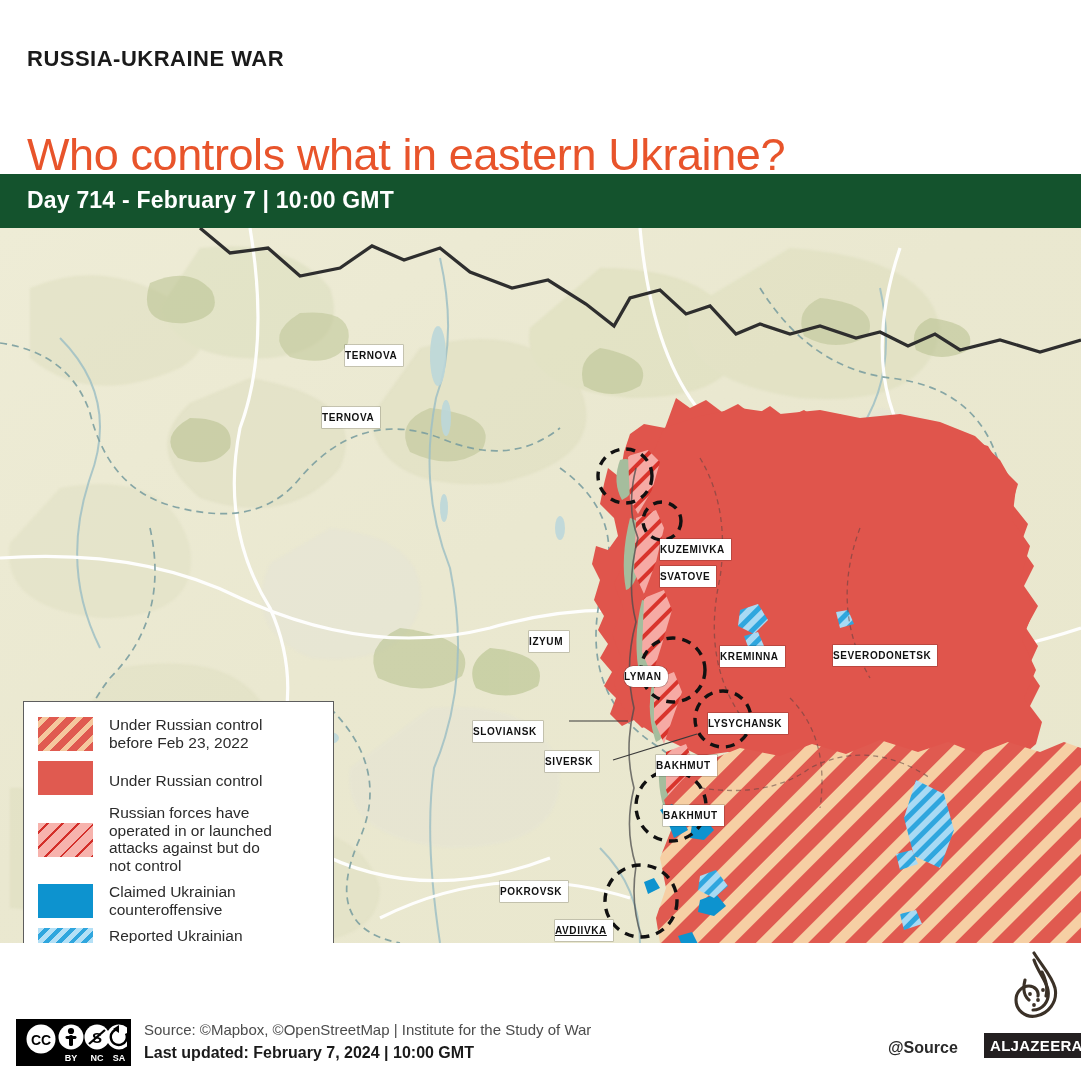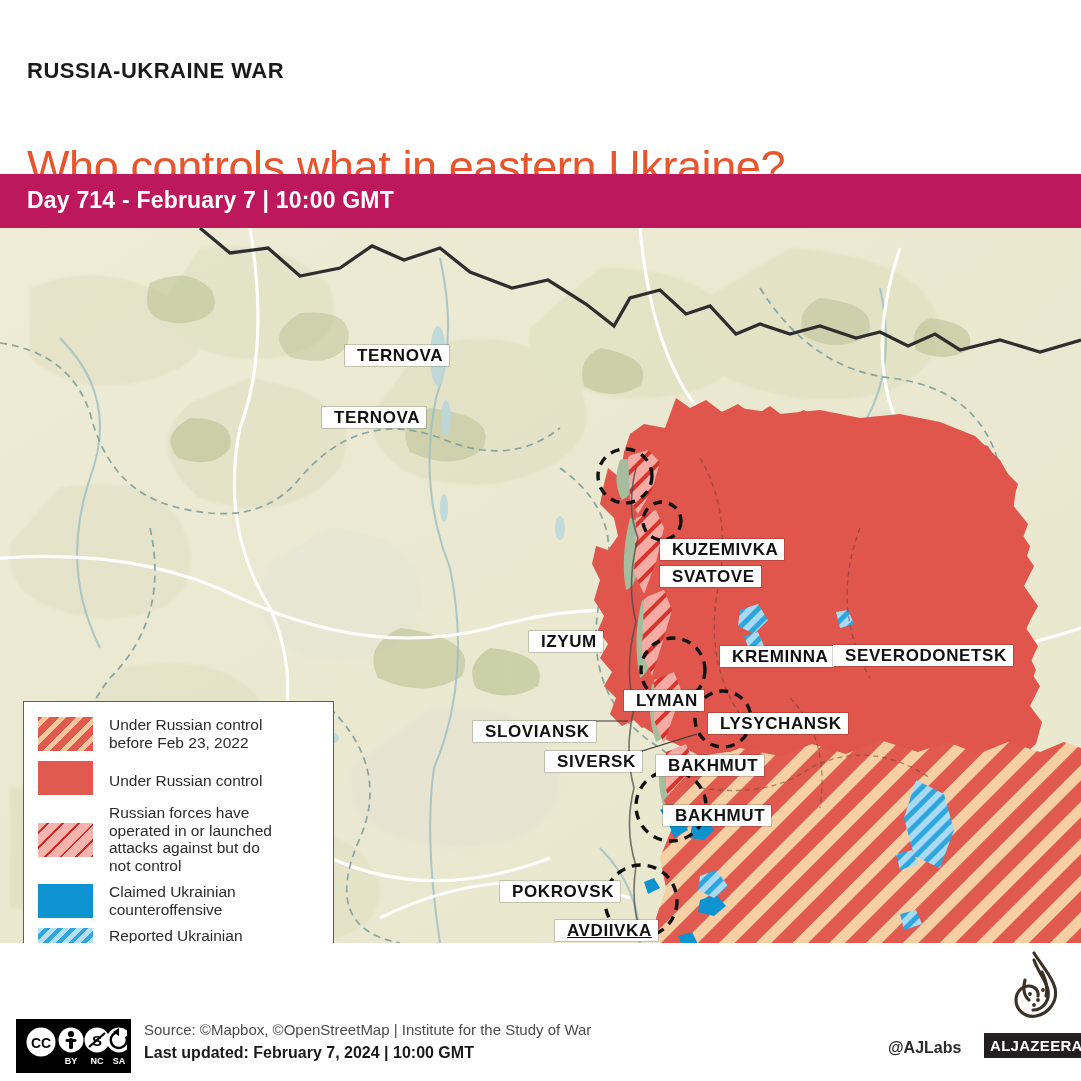--- a/index.html
+++ b/index.html
@@ -2,59 +2,59 @@
 <html><head>
 <meta charset="utf-8">
 <style>
   * { box-sizing: border-box; margin:0; padding:0; }
   html,body { width:1081px; height:1081px; background:#fff;
     font-family:"Liberation Sans", sans-serif; overflow:hidden; }
 
   #page { position:relative; width:1081px; height:1081px; background:#fff; }
 
   
-  .header { position:absolute; left:0; top:16px; width:940px; height:174px; background:#fff; }
+  .header { position:absolute; left:0; top:4px; width:940px; height:174px; background:#fff; }
   .kicker { position:absolute; left:27px; top:42px; font-size:22px; font-weight:bold;
     letter-spacing:0.5px; color:#1a1a1a; }
   .headline { position:absolute; left:27px; top:82px; font-size:45px; color:#E8542B;
     font-weight:400; letter-spacing:-0.4px; white-space:nowrap;margin-top:43px; }
 
-  .daybar { position:absolute; left:0; top:174px; width:1081px; height:54px; background:#be185d; }
+  .daybar { position:absolute; left:0; top:174px; width:1081px; height:54px; background:#14532d; }
   .daybar-text { position:absolute; left:27px; top:13px; font-size:23px; font-weight:bold;
     color:#fff; letter-spacing:0.2px; }
 
   
   .map { position:absolute; left:0; top:228px; width:1081px; height:715px; overflow:hidden;
     background:#efeedb; }
   .map svg { position:absolute; left:0; top:0; }
 
   
-  .city { position:absolute; background:#fff; color:#111; font-size:17px; font-weight:bold;
-    letter-spacing:0.6px; padding:3px 6px 3px 12px; white-space:nowrap; line-height:15px;
+  .city { position:absolute; background:#fff; color:#111; font-size:10px; font-weight:bold;
+    letter-spacing:0.6px; padding:3px 6px 3px 0; white-space:nowrap; line-height:15px;
     box-shadow:0 0 0 0.6px rgba(0,0,0,0.28); }
 
   
   .legend { position:absolute; left:23px; top:473px; width:311px; height:445px;
     background:#fff; border:1.4px solid #5d5d5d; padding:14px 12px 10px 14px; }
   .lrow { display:flex; align-items:center; margin-bottom:9px; }
   .lswatch { width:55px; height:34px; flex:0 0 55px; margin-right:16px; margin-top:1px; }
   .ltext { font-size:15.5px; color:#2b2b2b; line-height:17.5px; padding-top:0px; }
 
   .sw-prefeb { background:#f0c79a; background-image:repeating-linear-gradient(
       -45deg, #e05a50 0 7px, #f5c79d 7px 12px); }
   .sw-russian { background:#e05a50; }
   .sw-attacks { background:#f7b3ad; background-image:repeating-linear-gradient(
       -45deg, #d32f2a 0 2px, #f7b3ad 2px 11px); }
   .sw-counter { background:#0d93cf; }
   .sw-partisan { background:#9fd6f2; background-image:repeating-linear-gradient(
       -45deg, #2fa6de 0 4px, #b4e0f6 4px 9px); }
 
   
   .footer { position:absolute; left:0; top:943px; width:1081px; height:138px; background:#fff; }
-  .cc { position:absolute; left:16px; top:1019px; width:115px; height:54px; background:#000;
+  .cc { position:absolute; left:16px; top:1019px; width:115px; height:47px; background:#000;
     display:flex; flex-direction:column; align-items:center; justify-content:center; }
   .src { position:absolute; left:144px; top:1021px; font-size:15px; color:#4c4c4c; }
   .upd { position:absolute; left:144px; top:1044px; font-size:16px; color:#1a1a1a; font-weight:bold; }
   .ajlabs { position:absolute; left:888px; top:1039px; font-size:16px; font-weight:bold; color:#2a2a2a; }
   .ajz { position:absolute; left:984px; top:1033px; background:#231f20; color:#fff;
     font-size:15px; font-weight:bold; letter-spacing:0.3px; padding:4px 6px; }
   .ajlogo { position:absolute; left:1000px; top:950px; width:68px; height:82px; }
 </style>
 </head>
 <body>
@@ -321,21 +321,21 @@
       </g>
     </svg>
 
     <div class="city" style="left:345px; top:117px;">TERNOVA</div>
     <div class="city" style="left:322px; top:179px;">TERNOVA</div>
     <div class="city" style="left:660px; top:311px;">KUZEMIVKA</div>
     <div class="city" style="left:660px; top:338px;">SVATOVE</div>
     <div class="city" style="left:529px; top:403px;">IZYUM</div>
     <div class="city" style="left:720px; top:418px;">KREMINNA</div>
     <div class="city" style="left:833px; top:417px;">SEVERODONETSK</div>
-    <div class="city" style="left:624px; top:462px;">LYMAN</div>
+    <div class="city" style="left:624px; top:438px;border-radius:9px;">LYMAN</div>
     <div class="city" style="left:708px; top:485px;">LYSYCHANSK</div>
     <div class="city" style="left:473px; top:493px;">SLOVIANSK</div>
     <div class="city" style="left:545px; top:523px;text-align:center;">SIVERSK</div>
     <div class="city" style="left:656px; top:527px;">BAKHMUT</div>
     <div class="city" style="left:663px; top:577px;">BAKHMUT</div>
     <div class="city" style="left:500px; top:653px;">POKROVSK</div>
     <div class="city" style="left:555px; top:692px;text-decoration:underline;">AVDIIVKA</div>
 
     <div class="legend">
       <div class="lrow">
@@ -390,21 +390,21 @@
 
       <circle cx="99" cy="15" r="12.5" fill="#fff"></circle>
       <path d="M99,7 a8,8 0 1,0 7,4.5" stroke="#000" stroke-width="2.4" fill="none"></path>
       <polygon points="99,3 99,11 93,7" fill="#000"></polygon>
       <text x="99" y="39" font-family="Liberation Sans, sans-serif" font-size="9" font-weight="bold" fill="#fff" text-anchor="middle">SA</text>
     </svg>
   </div>
 
   <div class="src">Source: ©Mapbox, ©OpenStreetMap  |  Institute for the Study of War</div>
   <div class="upd">Last updated: February 7, 2024  |  10:00 GMT</div>
-  <div class="ajlabs">@AJLabs</div>
+  <div class="ajlabs">@Source</div>
   <div class="ajz">ALJAZEERA</div>
 
   <svg class="ajlogo" viewBox="0 0 68 82">
     <g fill="none" stroke="#3b3127" stroke-width="3.1" stroke-linecap="round" stroke-linejoin="round">
       <path d="M34,3 C42,16 52,26 55,38 C58,52 48,64 36,66 C25,68 16,60 16,50
                C16,42 22,36 29,36 C35,36 39,41 38,46"></path>
       <path d="M34,10 C38,22 46,30 48,40 C50,52 42,60 33,60"></path>
       <path d="M25,30 C23,38 24,46 29,50"></path>
       <path d="M42,22 C46,30 48,38 46,46"></path>
     </g>

